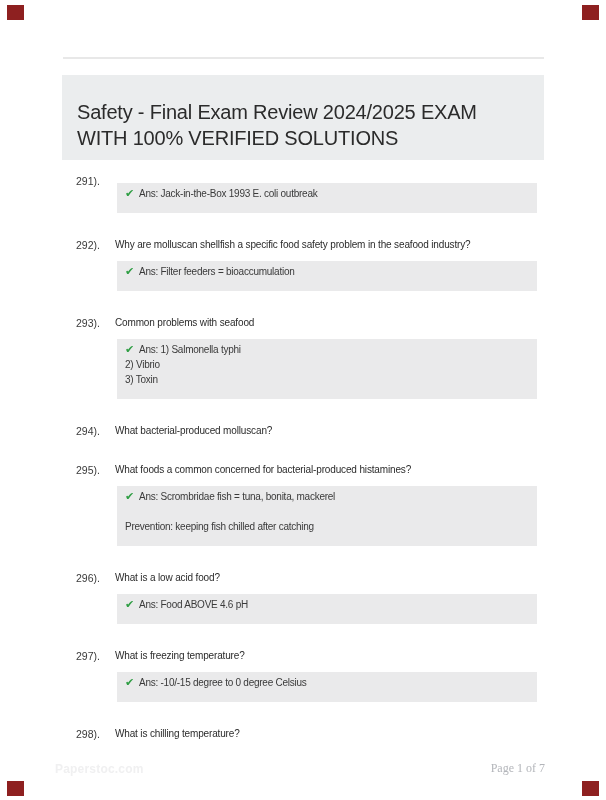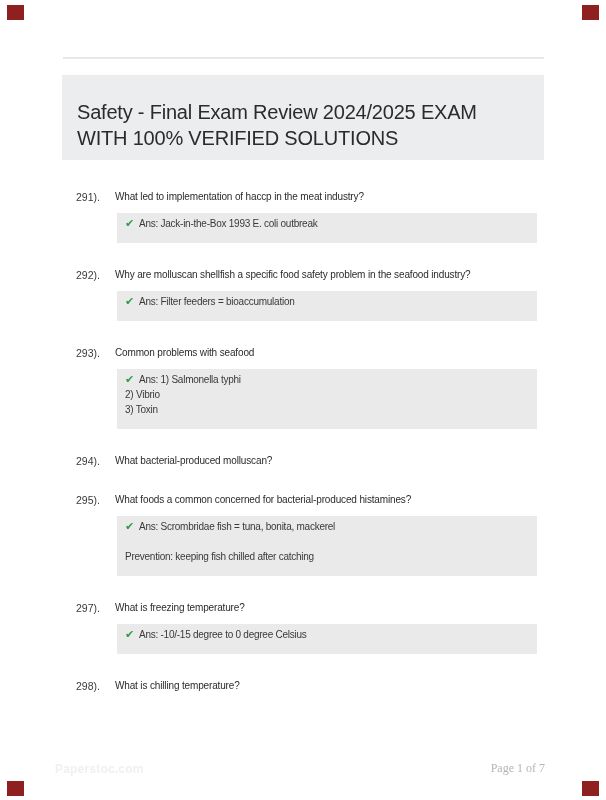--- a/index.html
+++ b/index.html
@@ -36,21 +36,21 @@
   }
   .title-block h1 {
     margin: 0;
     font-size: 20px;
     line-height: 26px;
     font-weight: 500;
     color: #2b2b2b;
     letter-spacing: -0.2px;
   }
 
-  .qa-list { margin: 30px 61px 0 76px; }
+  .qa-list { margin: 14px 61px 0 76px; }
   .qa-item { margin-bottom: 25px; }
   .q-row { display: flex; align-items: flex-start; }
   .q-num {
     flex: 0 0 39px;
     font-size: 10.5px;
     line-height: 14px;
     color: #3a3a3a;
   }
   .q-body { flex: 1 1 auto; min-width: 0; }
   .q-text {
@@ -109,21 +109,20 @@
 
   <header class="title-block">
     <h1>Safety - Final Exam Review 2024/2025 EXAM WITH 100% VERIFIED SOLUTIONS</h1>
   </header>
 
   <main class="qa-list" id="qa-list">
   <section class="qa-item">
     <div class="q-row">
       <span class="q-num">291).</span>
       <div class="q-body">
-        <div class="q-text">What led to implementation of haccp in the meat industry?</div>
         <div class="answer-box">
           <div class="a-line"><span class="check">✔</span><span class="a-text">Ans: Jack-in-the-Box 1993 E. coli outbreak</span></div>
         </div>
       </div>
     </div>
   </section>
 
   <section class="qa-item">
     <div class="q-row">
       <span class="q-num">292).</span>
@@ -166,20 +165,31 @@
         <div class="q-text">What foods a common concerned for bacterial-produced histamines?</div>
         <div class="answer-box">
           <div class="a-line"><span class="check">✔</span><span class="a-text">Ans: Scrombridae fish = tuna, bonita, mackerel</span></div>
         <div class="a-line">&nbsp;</div>
               <div class="a-line">Prevention: keeping fish chilled after catching</div>
             </div>
       </div>
     </div>
   </section>
 
+  <section class="qa-item">
+    <div class="q-row">
+      <span class="q-num">296).</span>
+      <div class="q-body">
+        <div class="q-text">What is a low acid food?</div>
+        <div class="answer-box">
+          <div class="a-line"><span class="check">✔</span><span class="a-text">Ans: Food ABOVE 4.6 pH</span></div>
+        </div>
+      </div>
+    </div>
+  </section>
 
   <section class="qa-item">
     <div class="q-row">
       <span class="q-num">297).</span>
       <div class="q-body">
         <div class="q-text">What is freezing temperature?</div>
         <div class="answer-box">
           <div class="a-line"><span class="check">✔</span><span class="a-text">Ans: -10/-15 degree to 0 degree Celsius</span></div>
         </div>
       </div>

